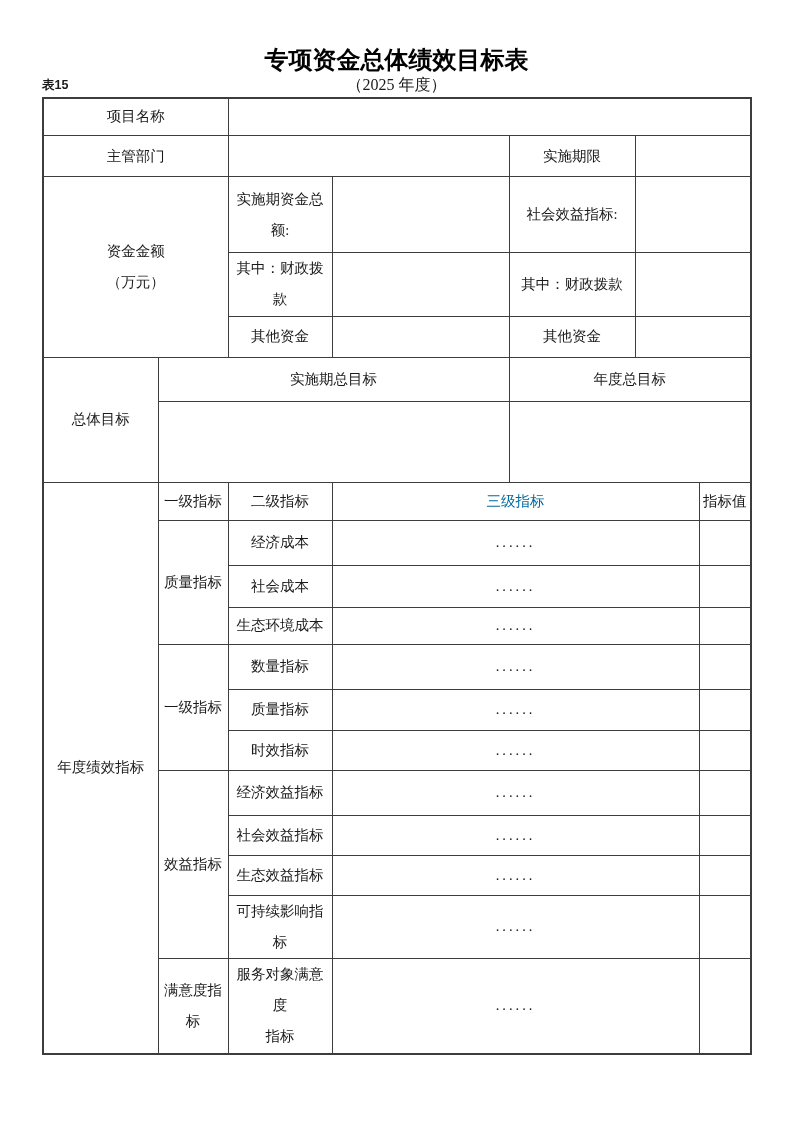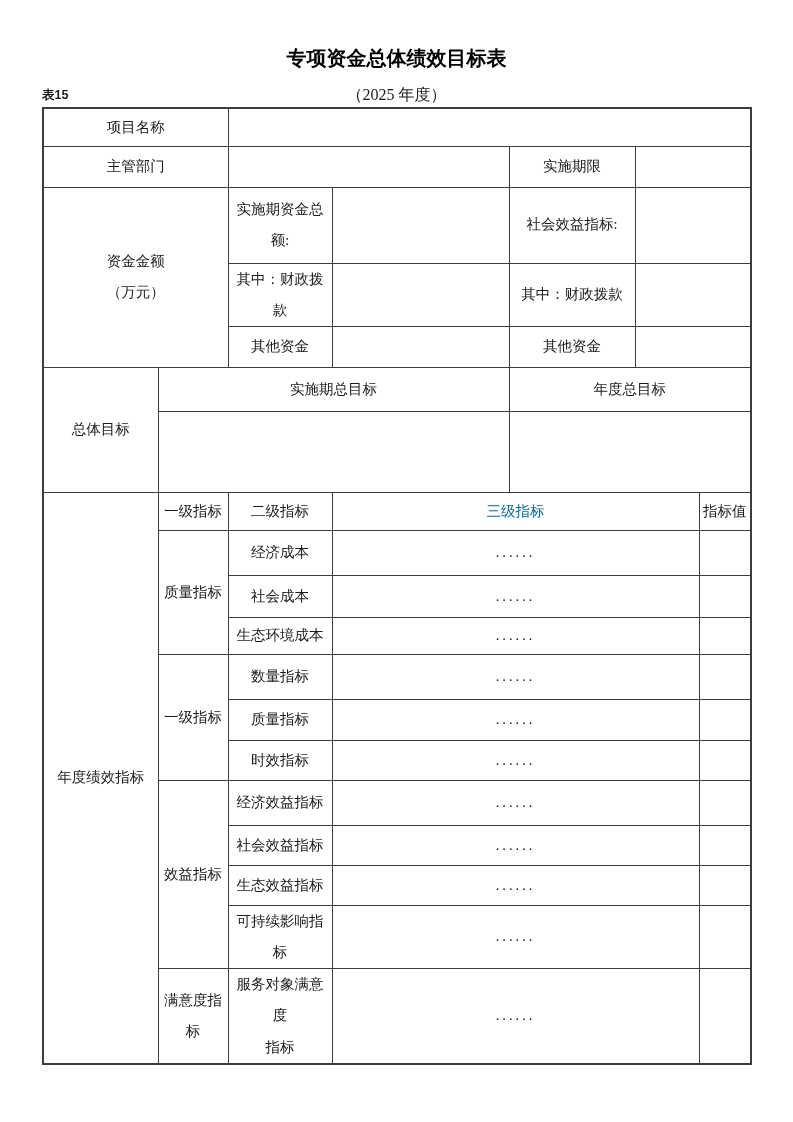--- a/index.html
+++ b/index.html
@@ -9,27 +9,26 @@
     background:#ffffff;
     color:#1a1a1a;
     font-family:"Liberation Serif","DejaVu Serif",serif;
     overflow:hidden;
   }
   .doc-title {
     padding-top:46px;
     text-align:center;
     font-family:"Liberation Sans","DejaVu Sans",sans-serif;
     font-weight:bold;
-    font-size:20px;
+    font-size:24px;
     line-height:1.2;
     color:#000;
   }
   .sub-row {
     position:relative;
-    margin-top:15px;
     height:20px;
   }
   .table-no {
     position:absolute;
     left:42px; top:2px;
     font-family:"Liberation Sans","DejaVu Sans",sans-serif;
     font-weight:600;
     font-size:12.5px;
   }
   .year-label {

